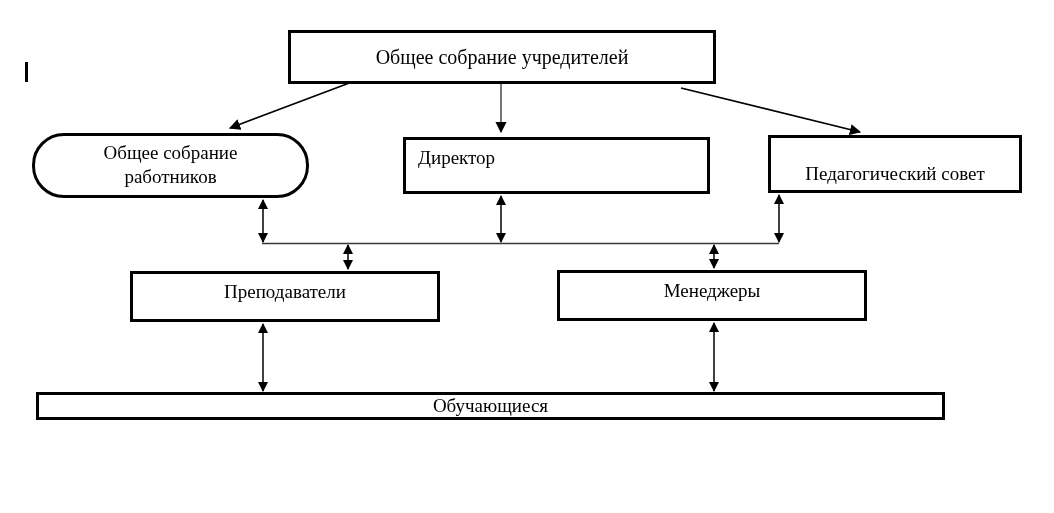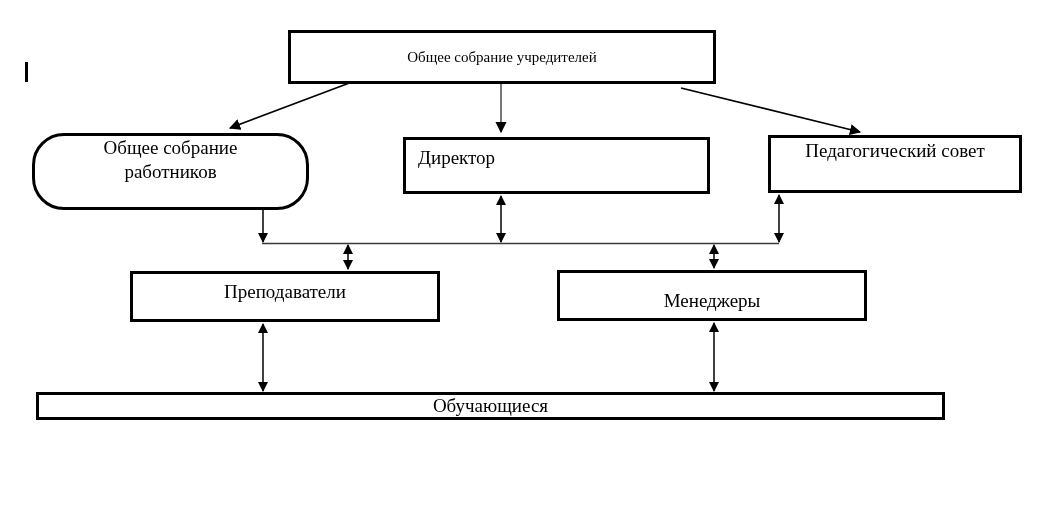--- a/index.html
+++ b/index.html
@@ -28,38 +28,38 @@
   }
   .box .label {
     font-size: 19px;
     line-height: 1.25;
     text-align: center;
     white-space: pre-line;
     color: #000000;
   }
   
   #box-root { left: 288px; top: 30px; width: 428px; height: 54px; align-items: center; }
-  #box-root .label { font-size: 15px; }
+  #box-root .label { font-size: 20px; }
 
   
-  #box-assembly-workers { left: 32px; top: 133px; width: 277px; height: 77px; align-items: flex-start; border-radius: 32px; }
+  #box-assembly-workers { left: 32px; top: 133px; width: 277px; height: 65px; align-items: center; border-radius: 32px; }
   #box-assembly-workers .label { padding-bottom: 2px; }
 
   #box-director { left: 403px; top: 137px; width: 307px; height: 57px; align-items: flex-start; justify-content: flex-start; }
   #box-director .label { text-align: left; padding: 6px 0 0 12px; }
 
   #box-pedagogical-council { left: 768px; top: 135px; width: 254px; height: 58px; align-items: flex-start; }
-  #box-pedagogical-council .label { padding-top: 1px; }
+  #box-pedagogical-council .label { padding-top: 24px; }
 
   
   #box-teachers { left: 130px; top: 271px; width: 310px; height: 51px; align-items: flex-start; }
   #box-teachers .label { padding-top: 6px; }
 
   #box-managers { left: 557px; top: 270px; width: 310px; height: 51px; align-items: flex-start; }
-  #box-managers .label { padding-top: 16px; }
+  #box-managers .label { padding-top: 6px; }
 
   
   #box-students { left: 36px; top: 392px; width: 909px; height: 28px; align-items: center; }
 
   
   #connectors {
     position: absolute;
     left: 0; top: 0;
     width: 1054px;
     height: 513px;

